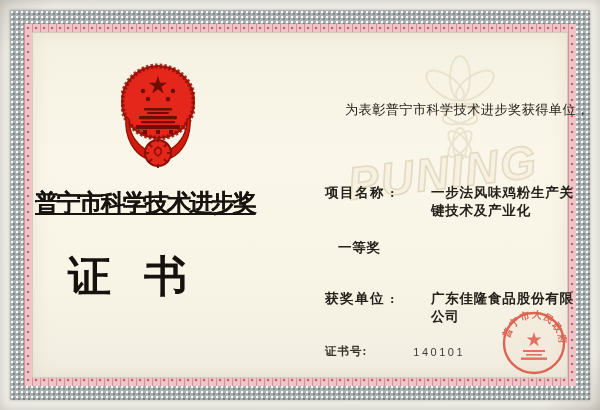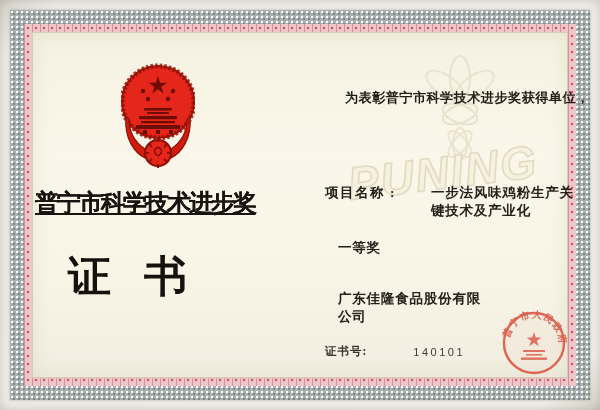--- a/index.html
+++ b/index.html
@@ -49,21 +49,21 @@
     text-shadow:0 0 .4px #18140f;
     text-decoration:underline;
   }
   .doc-title{
     position:absolute;left:35px;top:248px;width:250px;
     text-align:left;font-family:"Liberation Sans","DejaVu Sans",sans-serif;
     font-size:43px;font-weight:bold;color:#15110c;
     letter-spacing:33px;text-indent:33px;white-space:nowrap;
   }
   .commend{position:absolute;left:293px;top:84px;width:280px;color:#221d15;}
-  .commend .cline{font-size:13.2px;font-weight:bold;line-height:28px;white-space:nowrap;letter-spacing:.4px;}
+  .commend .cline{font-size:13.2px;font-weight:normal;line-height:28px;white-space:nowrap;letter-spacing:.4px;margin-top:12px;}
   .commend .cline.indent{padding-left:52px;}
   .field{position:absolute;left:325px;display:flex;align-items:flex-start;color:#25201a;gap:22px;}
   .field .flabel{font-size:13.5px;font-weight:bold;letter-spacing:1.5px;white-space:nowrap;}
   .field .fvalue{font-size:13.5px;font-weight:bold;margin-left:13px;width:150px;
     line-height:17.5px;letter-spacing:.8px;word-break:break-all;}
   .f1{top:184px;} .f2{top:239px;} .f3{top:290px;}
   .certno{position:absolute;left:325px;top:344px;display:flex;align-items:center;color:#39332a;gap:37px;}
   .certno .clabel{font-size:11.5px;font-weight:bold;letter-spacing:1px;}
   .certno .cvalue{font-family:Liberation Sans, sans-serif;
     font-size:11px;letter-spacing:2.5px;margin-left:9px;color:#3d3d3d;}
@@ -140,20 +140,21 @@
   </div>
 
   <div class="field f1">
     <span class="flabel">项目名称 :</span>
     <span class="fvalue">一步法风味鸡粉生产关键技术及产业化</span>
   </div>
   <div class="field f2">
     <span class="fvalue">一等奖</span>
   </div>
   <div class="field f3">
+    <span class="flabel">获奖单位 :</span>
     <span class="fvalue">广东佳隆食品股份有限公司</span>
   </div>
 
   <div class="certno">
     <span class="clabel">证书号:</span>
     <span class="cvalue">140101</span>
   </div>
 
   <svg class="seal" viewBox="0 0 66 66">
     <circle cx="33" cy="33" r="30" fill="rgba(230,90,70,0.04)" stroke="#dd5a48" stroke-width="2.4"></circle>

